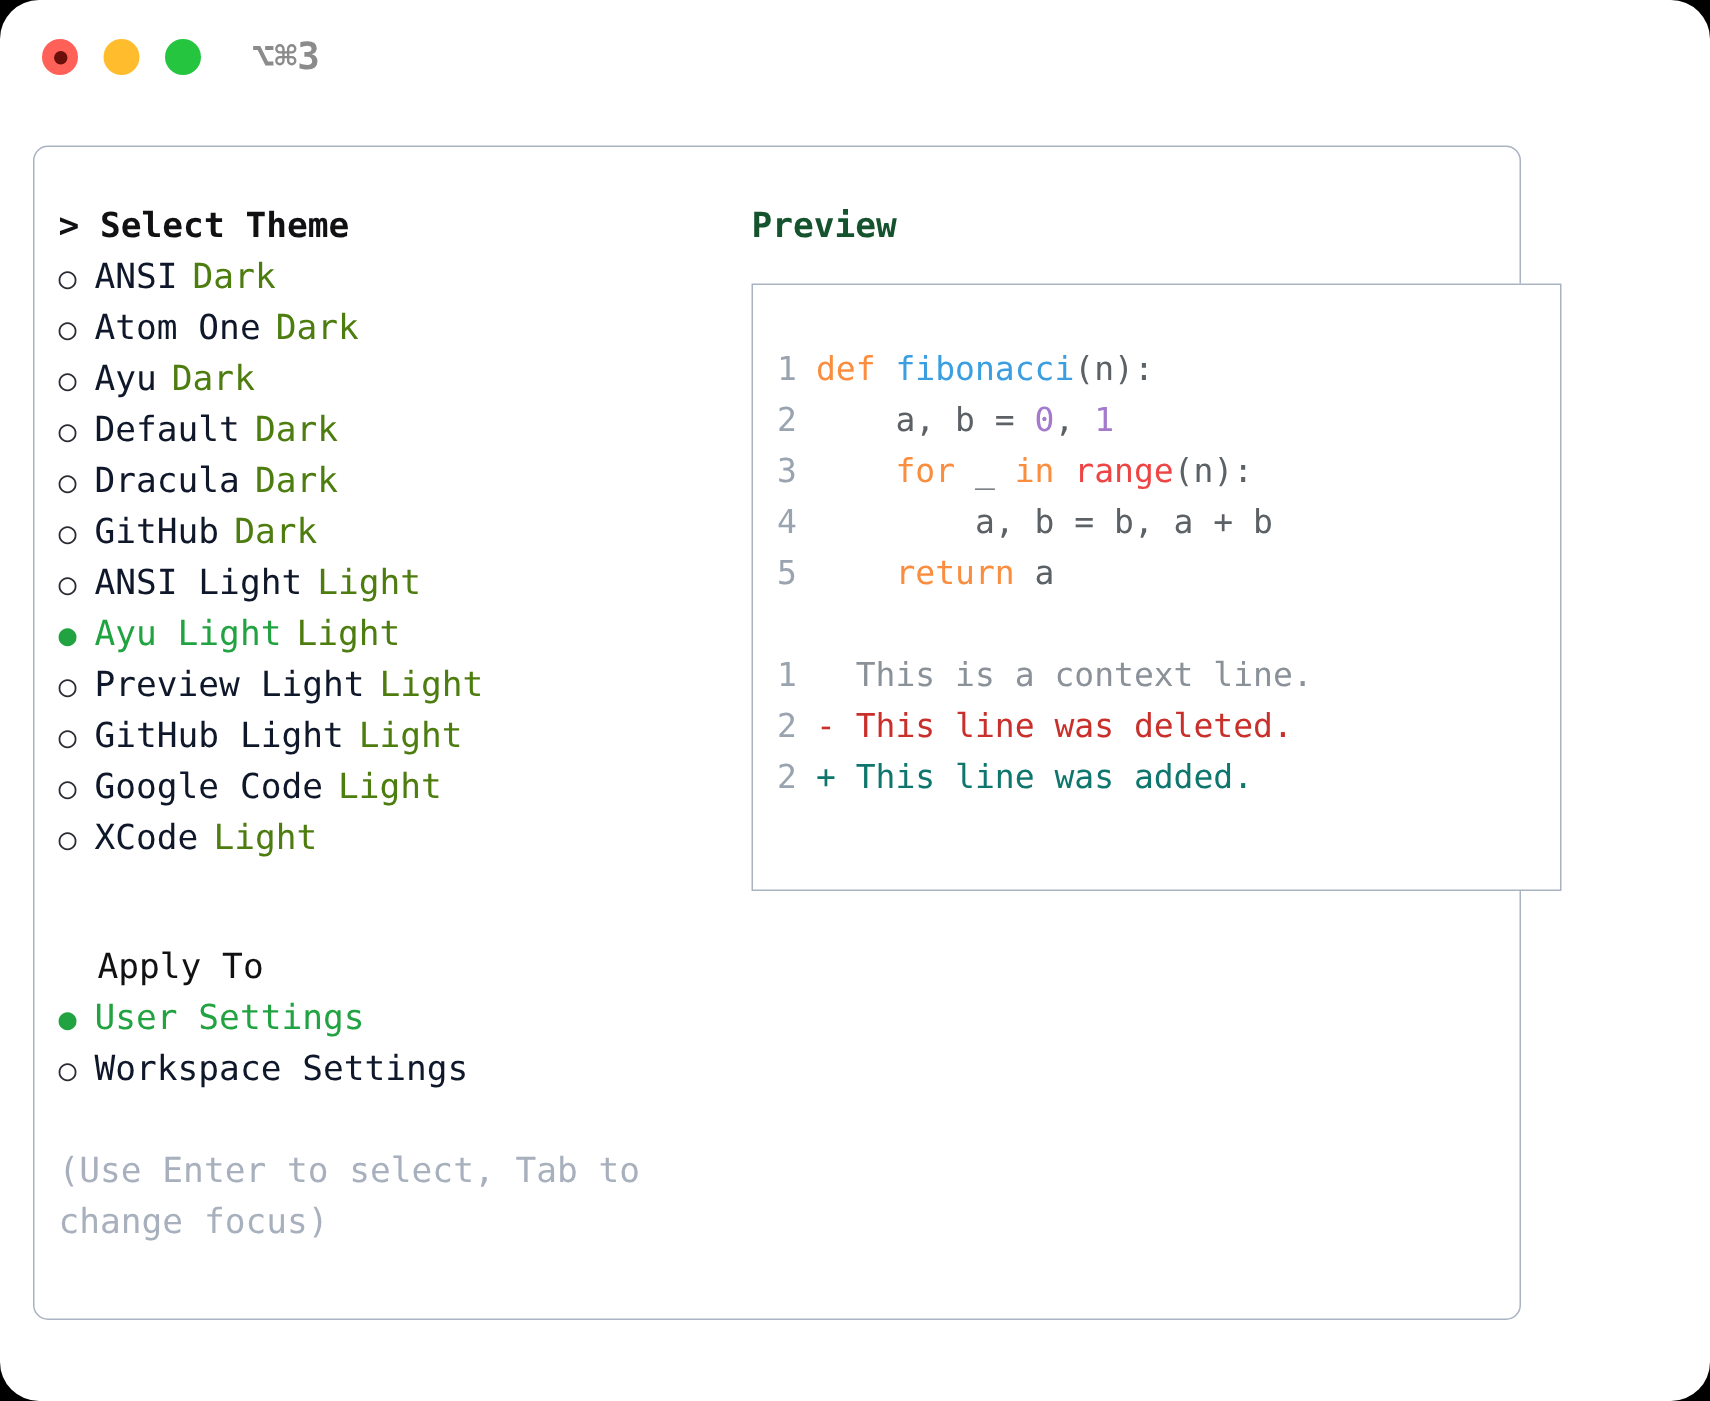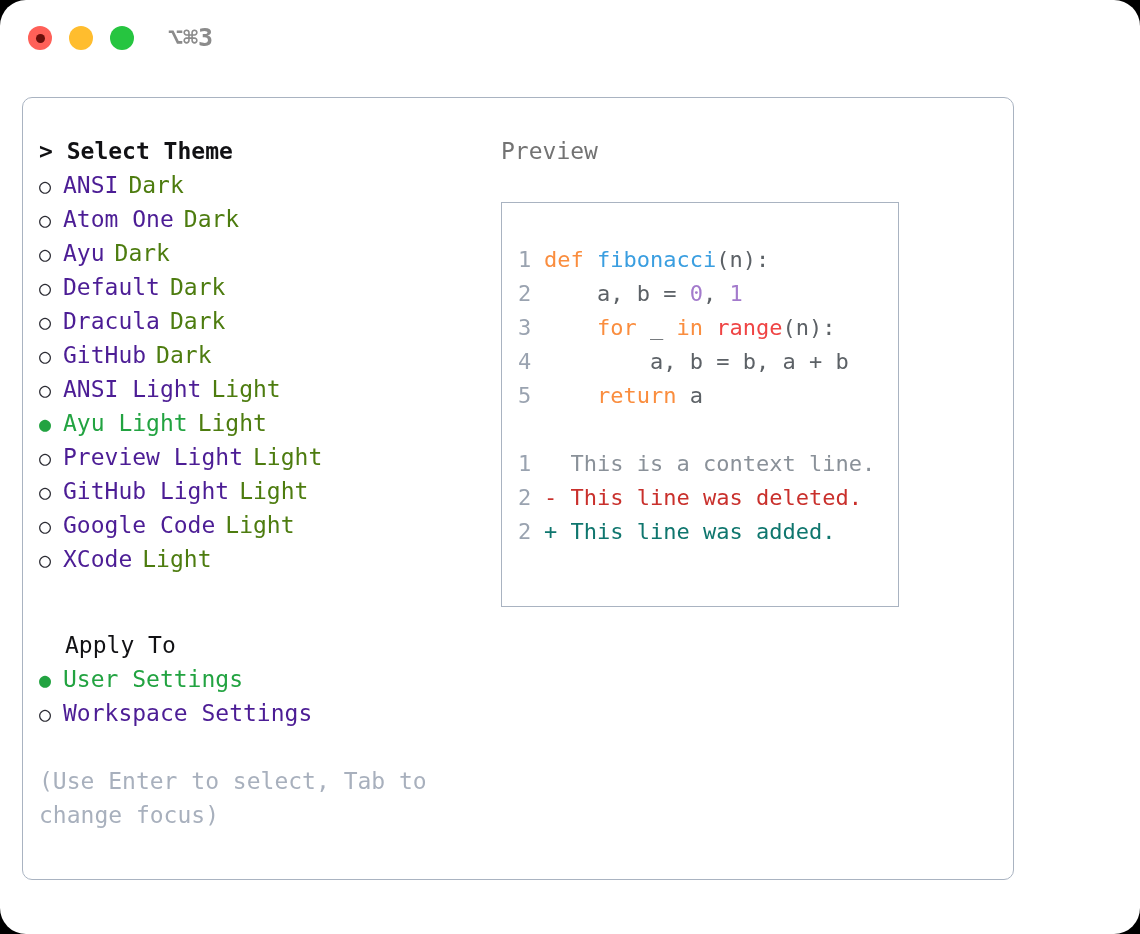--- a/index.html
+++ b/index.html
@@ -99,21 +99,21 @@
     height: 34px;
     white-space: pre;
   }
   .bullet {
     width: 24px;
     flex: 0 0 24px;
     color: #2b2b33;
     font-size: 20px;
   }
   .bullet.sel { color: #22a341; }
-  .label { color: #4c1d95; }
+  .label { color: #0f172a; }
   .row.sel .label { color: #22a341; }
   .variant {
     color: #4d7c0f;
     margin-left: 10px;
   }
 
   .group-gap { height: 52px; }
   .subsection-header {
     font-size: 23px;
     color: #111114;
@@ -131,28 +131,28 @@
   }
 
   
   .right-col {
     position: absolute;
     left: 478px; top: 36px;
     width: 500px;
   }
   .preview-title {
     font-size: 23px;
-    font-weight: normal;
-    color: #737373;
+    font-weight: bold;
+    color: #14532d;
     line-height: 34px;
     white-space: pre;
   }
   .preview-box {
-    margin-top: 34px;
-    width: 398px;
+    margin-top: 21px;
+    width: 540px;
     height: 405px;
     border: 1.5px solid #a9b3c1;
     background: #ffffff;
     padding: 40px 0 0 16px;
   }
 
   .code-line {
     font-size: 22px;
     line-height: 34px;
     height: 34px;

